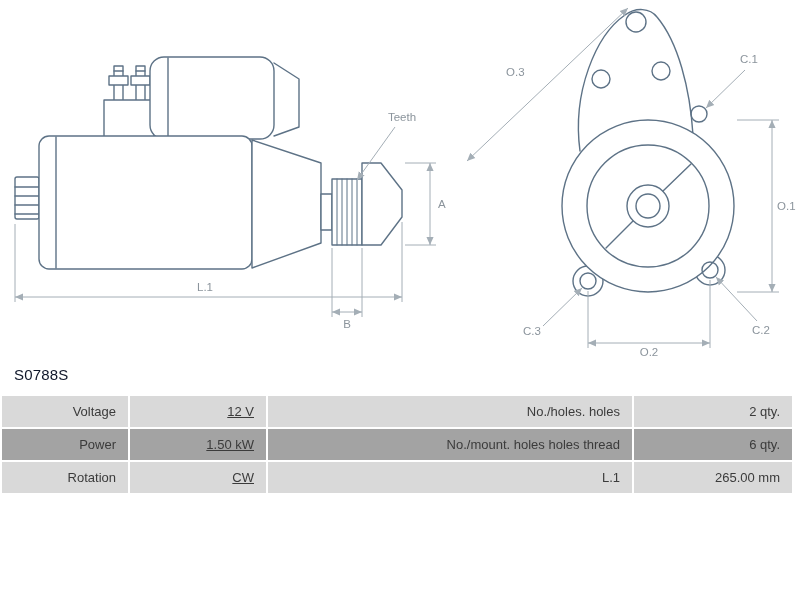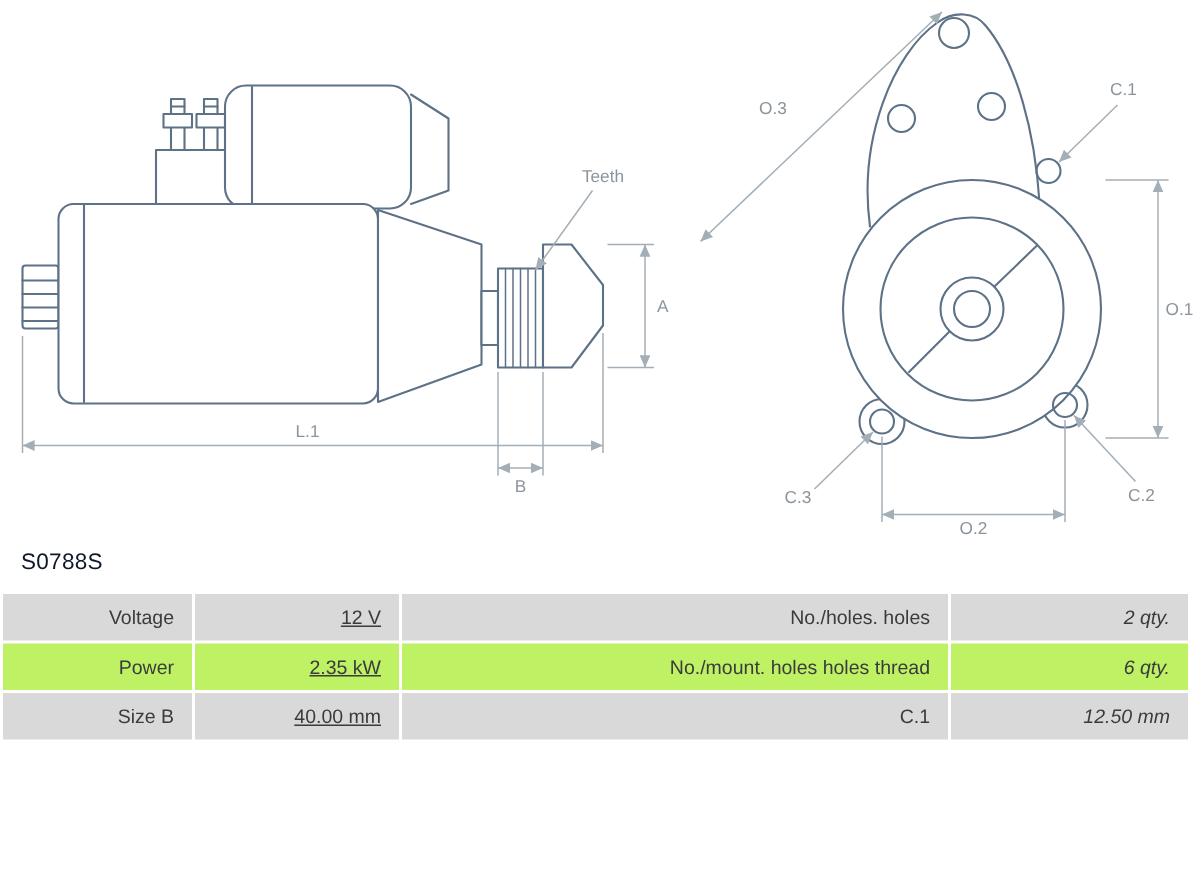--- a/index.html
+++ b/index.html
@@ -12,23 +12,23 @@
   svg text { font-family: "Liberation Sans", sans-serif; font-size: 11.5px; fill: #8b949c; }
 
   .part-number-row { height: 36px; padding: 8px 0 0 14px; }
   .part-number { color: #0f172a; font-size: 15px; letter-spacing: 0.2px; }
 
   table.specs { width: 632px; table-layout: fixed; border-collapse: separate; border-spacing: 2px; }
   table.specs td { height: 31px; font-size: 13px; color: #3b3b3b; text-align: right; padding-right: 12px; vertical-align: middle; }
   td.c1 { width: 126px; }
   td.c2 { width: 136px; text-decoration: underline; }
   td.c3 { width: 364px; }
-  td.c4 { width: 158px; font-style: italic; }
+  td.c4 { width: 158px; }
   tr.row-odd td { background: #d9d9d9; }
-  tr.row-even td { background: #bef264; }
+  tr.row-even td { background: #a3a3a3; }
 </style>
 </head>
 <body>
 
 <div class="page">
 
   <div class="diagram-area">
     <svg width="800" height="358" viewBox="0 0 800 358">
       <defs>
         <marker id="ae" viewBox="0 0 10 10" refX="9" refY="5" markerWidth="9" markerHeight="9" orient="auto-start-reverse" markerUnits="userSpaceOnUse">
@@ -157,26 +157,26 @@
   <table class="specs">
     <tbody>
       <tr class="row-odd">
         <td class="c1">Voltage</td>
         <td class="c2">12 V</td>
         <td class="c3">No./holes. holes</td>
         <td class="c4">2 qty.</td>
       </tr>
       <tr class="row-even">
         <td class="c1">Power</td>
-        <td class="c2">2.35 kW</td>
+        <td class="c2">1.50 kW</td>
         <td class="c3">No./mount. holes holes thread</td>
         <td class="c4">6 qty.</td>
       </tr>
       <tr class="row-odd">
-        <td class="c1">Size B</td>
-        <td class="c2">40.00 mm</td>
-        <td class="c3">C.1</td>
-        <td class="c4">12.50 mm</td>
+        <td class="c1">Rotation</td>
+        <td class="c2">CW</td>
+        <td class="c3">L.1</td>
+        <td class="c4">265.00 mm</td>
       </tr>
     </tbody>
   </table>
 
 </div>
 
 </body></html>

